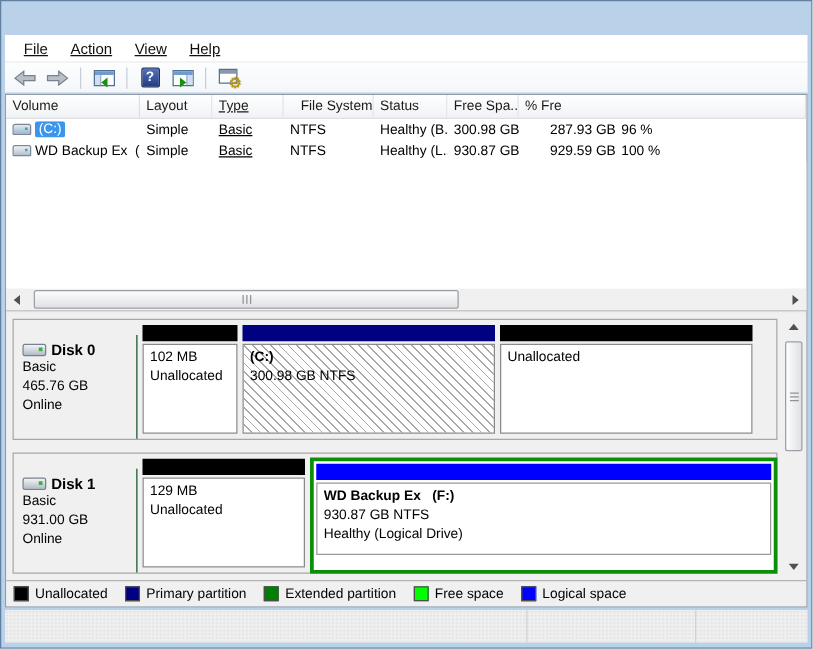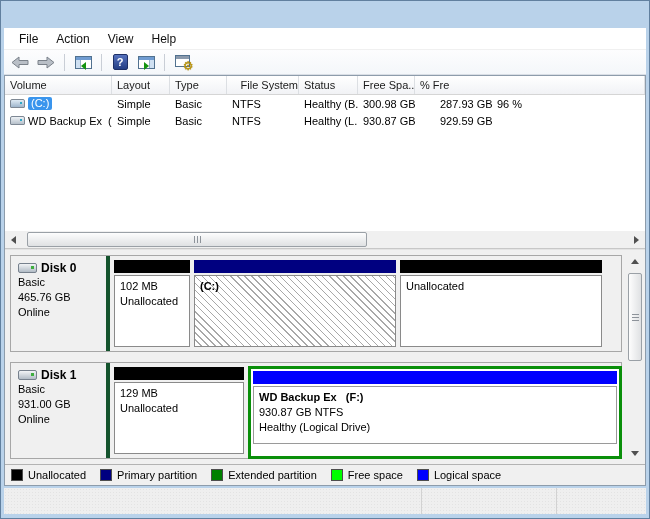--- a/index.html
+++ b/index.html
@@ -38,21 +38,21 @@
   .glyph-min { width:9px; height:3px; background:#fff; border:1px solid #5c6c80; margin-top:6px; }
   .glyph-max { width:9px; height:8px; border:2px solid #fff; outline:1px solid #5c6c80; background:transparent; }
   .glyph-close { color:#fff; font-size:12px; font-weight:bold; text-shadow:0 1px 1px #7c1d12; line-height:1; }
 
   
   .menubar {
     position:absolute; top:27px; left:3px; right:3px; height:22px;
     background:#fff; display:flex; align-items:center; padding-left:6px;
     border-bottom:1px solid #f0f0f0;
   }
-  .menu-item { font-size:12px; color:#111; padding:2px 9px; }
+  .menu-item { font-size:12px; color:#111; padding:2px 9px;text-decoration:underline; }
 
   
   .toolbar {
     position:absolute; top:49px; left:3px; right:3px; height:25px;
     background:linear-gradient(#fdfdfe,#f4f7fa); border-bottom:1px solid #d9dee5;
     display:flex; align-items:center; padding-left:5px; gap:4px;
   }
   .tsep { width:1px; height:17px; background:#c9ced6; margin:0 3px; }
   .tbtn { display:flex; align-items:center; justify-content:center; width:22px; height:21px; }
   .arrow-ico svg { display:block; }
@@ -81,21 +81,21 @@
   
   .listpane { height:172px; background:#fff; display:flex; flex-direction:column; }
   .lv-header { display:flex; height:19px; border-bottom:1px solid #d5d5d5; }
   .lv-h {
     font-size:11px; color:#1a1a1a; padding:3px 0 0 5px;
     background:linear-gradient(#fff,#f7f8fa 55%,#f1f2f5); border-right:1px solid #dcdfe3;
     overflow:hidden; white-space:nowrap; flex-shrink:0;
   }
   .lv-row { display:flex; height:17px; align-items:center; }
   .lv-c { font-size:11px; color:#000; padding-left:5px; overflow:hidden; white-space:nowrap; flex-shrink:0; display:flex; align-items:center; gap:3px; }
-  .c0{width:107px;} .c1{width:58px;} .c2{width:57px;} .c3{width:72px;text-align:right;} .c4{width:59px;} .c5{width:77px;} .c6{width:57px;} .c7{flex:1 1 auto;}
+  .c0{width:107px;} .c1{width:58px;} .c2{width:57px;text-decoration:underline;} .c3{width:72px;text-align:right;} .c4{width:59px;} .c5{width:77px;} .c6{width:57px;} .c7{flex:1 1 auto;}
   .sel-label { background:#3a95ed; color:#fff; padding:0 3px 1px 3px; border-radius:2px; }
   .drive-ico {
     position:relative; width:15px; height:9px; flex-shrink:0;
     background:linear-gradient(#eef2f6,#b6c0ca); border:1px solid #7e8894; border-radius:2px 2px 1px 1px;
   }
   .drive-ico::after { content:""; position:absolute; right:2px; top:2px; width:2px; height:2px; background:#2fa8c8; }
   .drive-ico.sys { background:linear-gradient(#dfeaf4,#9fb6cc); }
   .lv-fill { flex:1 1 auto; background:#fff; }
 
   
@@ -117,21 +117,21 @@
   .splitter { height:2px; background:#e3e3e3; border-top:1px solid #c7c7c7; }
 
   
   .graphpane { flex:1 1 auto; position:relative; background:#f0f0f0; }
   .disk-row {
     position:absolute; left:5px; width:612px; height:97px;
     border:1px solid #a7a7a7; background:#f0f0f0; display:flex;
   }
   .disk-row.r0 { top:5px; }
   .disk-row.r1 { top:112px; }
-  .disk-label { width:99px; border-right:4px solid #14532d; padding:5px 4px 0 7px; flex-shrink:0; }
+  .disk-label { width:99px; border-right:1px solid #14532d; padding:5px 4px 0 7px; flex-shrink:0;margin-top:12px; }
   .disk-name-line { display:flex; align-items:center; gap:4px; }
   .disk-ico { position:relative; width:19px; height:10px; background:linear-gradient(#f2f4f6,#b2bcc6); border:1px solid #77818d; border-radius:2px; flex-shrink:0; }
   .disk-ico::after { content:""; position:absolute; right:2px; top:2px; width:3px; height:3px; background:#3fae3f; }
   .disk-name { font-size:12px; font-weight:bold; color:#000; }
   .disk-sub { font-size:11px; color:#000; line-height:15px; }
   .part-area { flex:1 1 auto; display:flex; align-items:flex-start; padding:4px 0 0 4px; gap:4px; }
 
   .part { display:flex; flex-direction:column; }
   .part .strip { height:13px; flex-shrink:0; }
   .part .body {
@@ -266,20 +266,21 @@
         <div class="lv-c c0">
           <span class="drive-ico"></span>
           <span style="white-space:pre">WD Backup Ex  (F:)</span>
         </div>
         <div class="lv-c c1">Simple</div>
         <div class="lv-c c2">Basic</div>
         <div class="lv-c c3">NTFS</div>
         <div class="lv-c c4">Healthy (L...</div>
         <div class="lv-c c5">930.87 GB</div>
         <div class="lv-c c6">929.59 GB</div>
+        <div class="lv-c c7">100 %</div>
       </div>
 
       <div class="lv-fill"></div>
 
       <div class="hscroll">
         <div class="sb-btn">
             <span class="tri left"></span>
           </div>
         <div class="h-thumb">
           <span class="grip-v"></span>
@@ -311,20 +312,21 @@
             <div class="strip" style="background-color: rgb(0, 0, 0);"></div>
             <div class="body">
               <div class="line">102 MB</div>
               <div class="line">Unallocated</div>
             </div>
           </div>
           <div class="part" style="width:202px;">
             <div class="strip" style="background-color: rgb(0, 0, 128);"></div>
             <div class="body hatch">
               <div class="line part-title">(C:)</div>
+              <div class="line">300.98 GB NTFS</div>
             </div>
           </div>
           <div class="part" style="width:202px;">
             <div class="strip" style="background-color: rgb(0, 0, 0);"></div>
             <div class="body">
               <div class="line">Unallocated</div>
             </div>
           </div>
         </div>
       </div>

